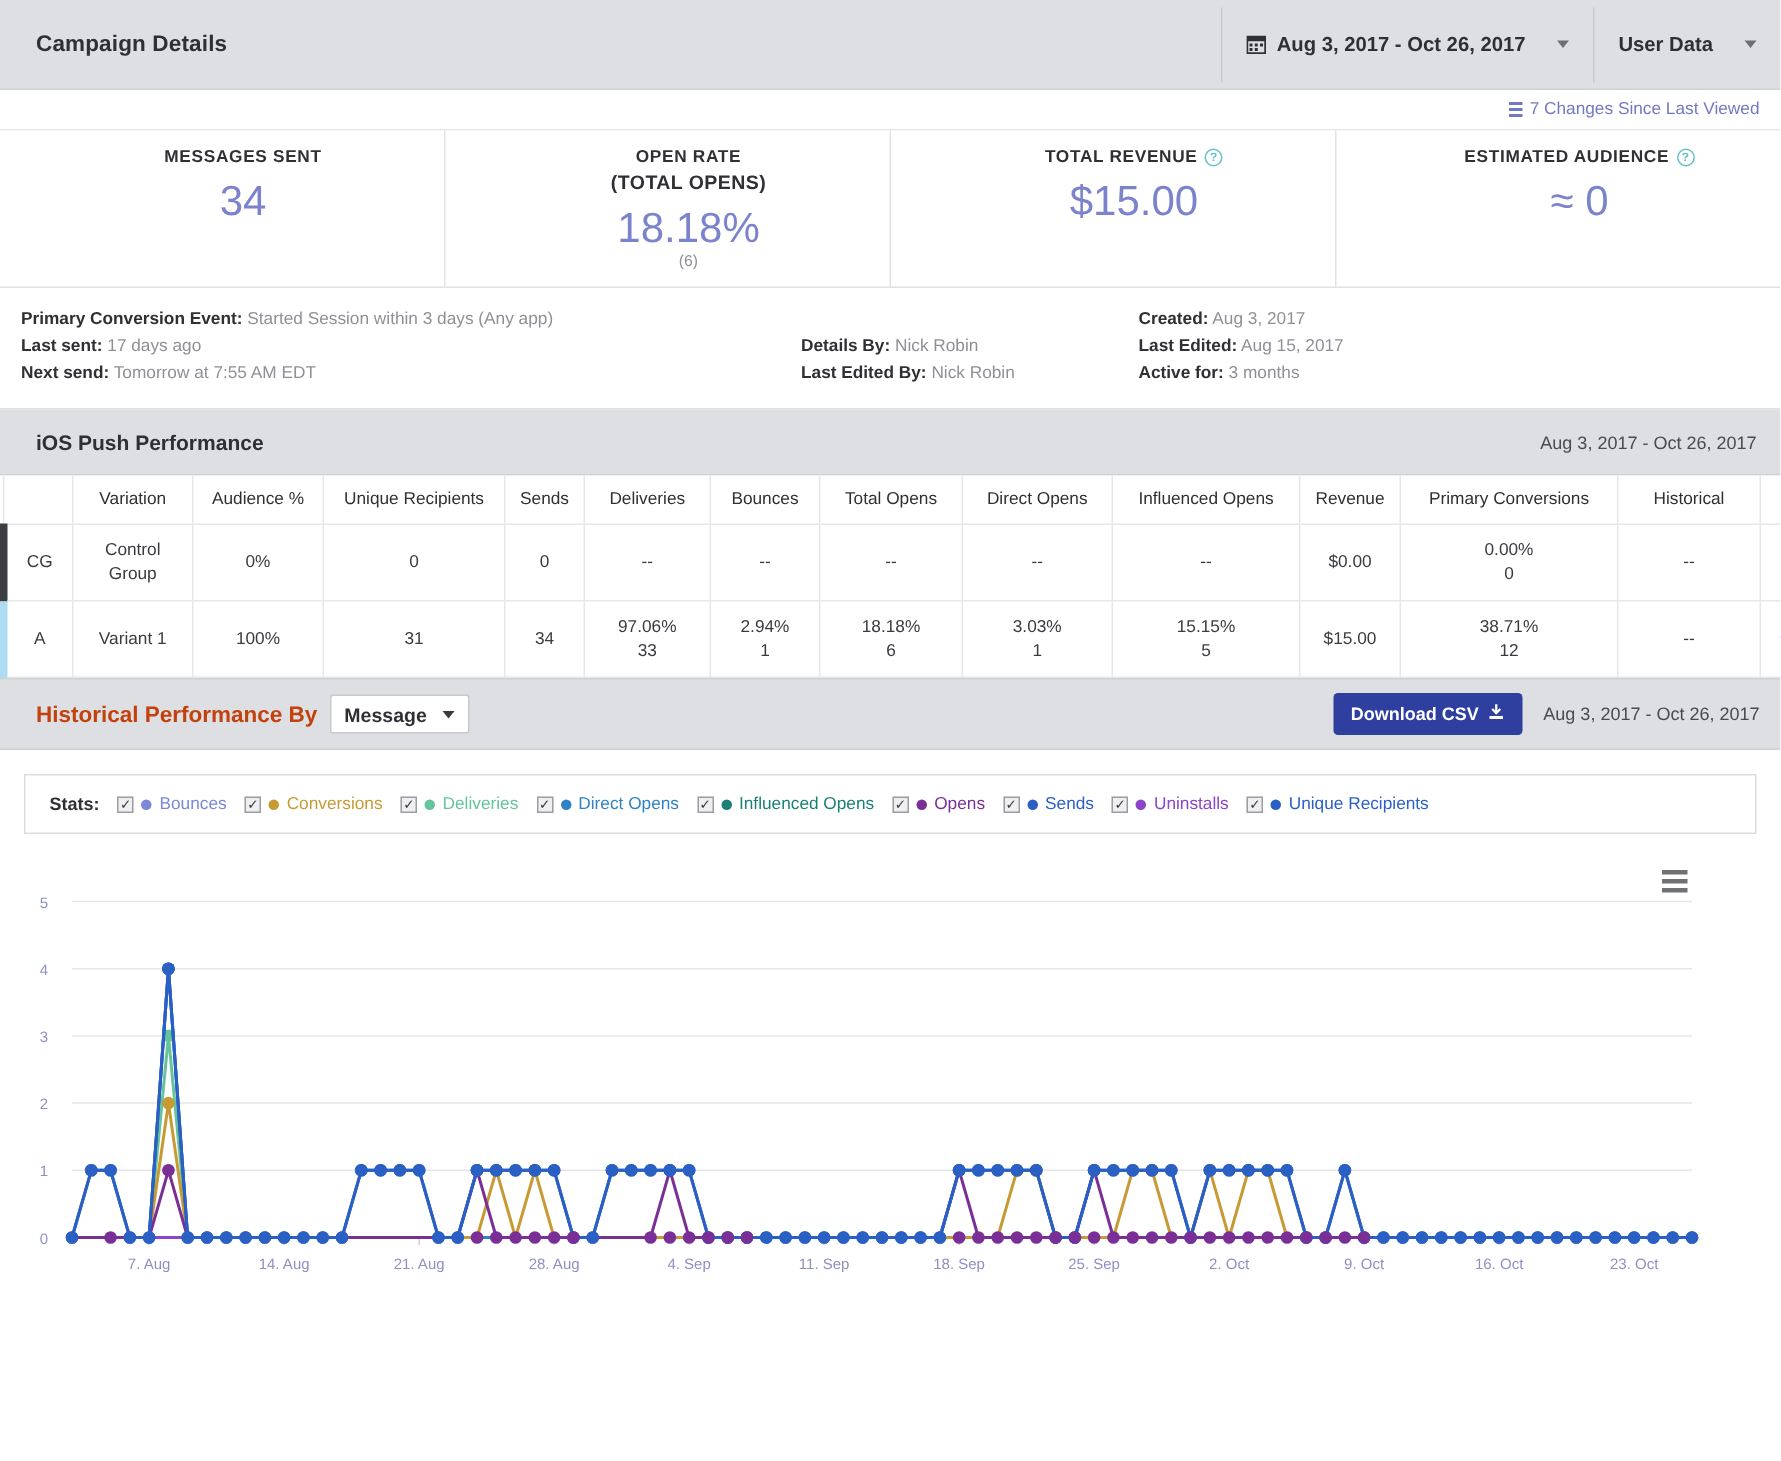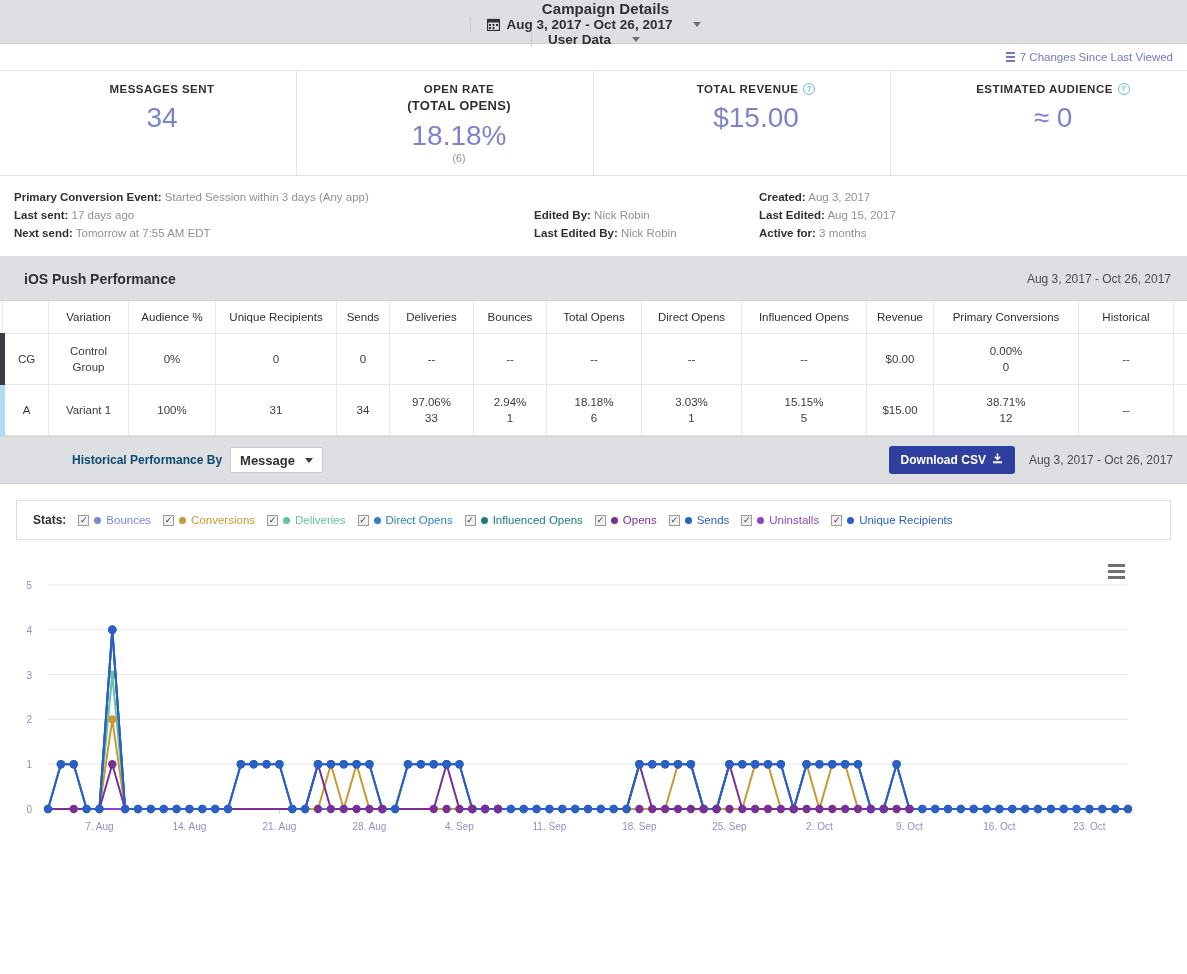--- a/index.html
+++ b/index.html
@@ -13,21 +13,21 @@
 
   
   .bar {
     background: #dedfe3;
     display: flex; align-items: center;
     border-bottom: 1px solid #cfd1d6;
   }
   .spacer { flex: 1 1 auto; }
 
   
-  #top-header { height: 44px; position: relative; flex-direction: column; }
+  #top-header { height: 60px; position: relative; }
   #page-title {
     font-size: 15px; font-weight: bold; color: #2f3033;
     margin-left: 24px; letter-spacing: .1px;
   }
   .hdr-ctl {
     height: 50px; display: flex; align-items: center;
     padding: 0 16px; font-size: 13.5px; font-weight: bold;
     color: #2f3033; gap: 7px; border-left: 1px solid #c6c8cd;
     cursor: pointer; white-space: nowrap;
   }
@@ -117,21 +117,21 @@
   tr.row-a  .cell-tag { border-left: 5px solid #aedcf2 !important; }
   .col-eye { width: 44px; }
   .eye {
     color: #2f3fa0; font-size: 15px; cursor: pointer; line-height: 1;
   }
   .num2 { display: block; }
 
   
   #hist-bar { height: 48px; background: #dedfe3; display:flex; align-items:center;
               padding: 0 14px 0 24px; border-top: 1px solid #cfd1d6; border-bottom:1px solid #cfd1d6; }
-  #hist-title { font-size: 12px; font-weight: bold; color: #0c4a6e; margin-left: 48px; }
+  #hist-title { font-size: 15px; font-weight: bold; color: #c2410c; }
   #hist-select {
     margin-left: 8px; background: #fff; border: 1px solid #c7c9ce; border-radius: 2px;
     height: 26px; display: flex; align-items: center; gap: 10px;
     padding: 0 9px; font-size: 13px; font-weight: bold; color: #2f3033; cursor: pointer;
   }
   #hist-select .caret { margin-left: 0; border-top-color: #3a3b40; }
   #csv-btn {
     background: #2f3fa0; color: #fff; font-size: 12px; font-weight: bold;
     border-radius: 3px; height: 28px; display: flex; align-items: center;
     gap: 6px; padding: 0 12px; cursor: pointer; border: none;
@@ -243,21 +243,21 @@
   </div>
 </div>
 
 <div id="meta-strip">
   <div class="meta-col a">
     <div><b>Primary Conversion Event:</b> <span>Started Session within 3 days (Any app)</span></div>
     <div><b>Last sent:</b> <span>17 days ago</span></div>
     <div><b>Next send:</b> <span>Tomorrow at 7:55 AM EDT</span></div>
   </div>
   <div class="meta-col b">
-    <div><b>Edited By:</b> <span>Nick Robin</span></div>
+    <div><b>Details By:</b> <span>Nick Robin</span></div>
     <div><b>Last Edited By:</b> <span>Nick Robin</span></div>
   </div>
   <div class="meta-col c">
     <div><b>Created:</b> <span>Aug 3, 2017</span></div>
     <div><b>Last Edited:</b> <span>Aug 15, 2017</span></div>
     <div><b>Active for:</b> <span>3 months</span></div>
   </div>
 </div>
 
 <div class="section-bar">

